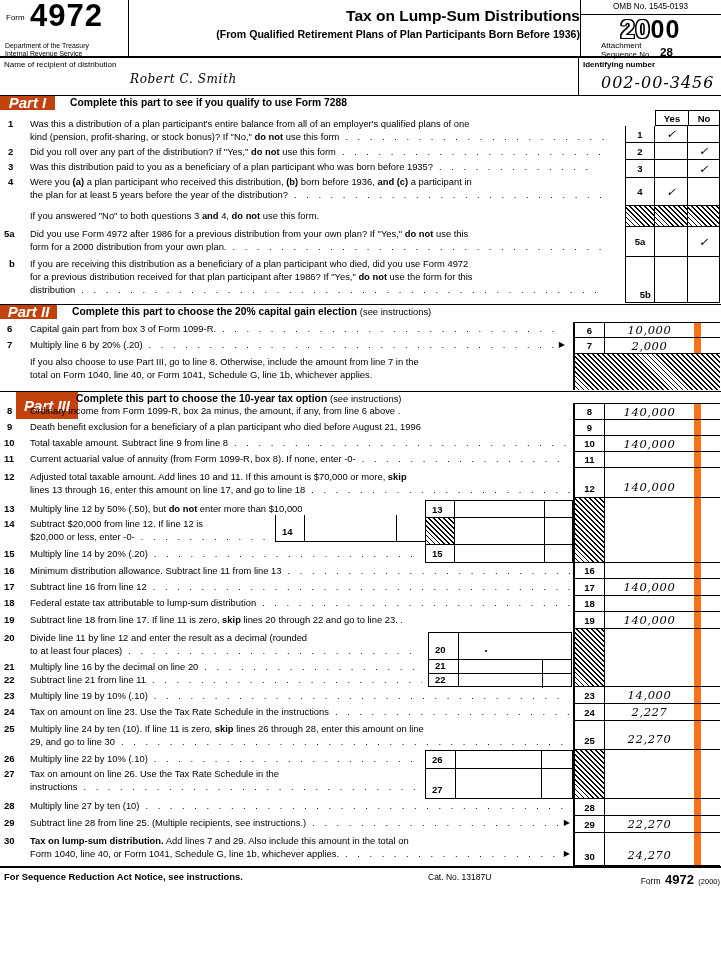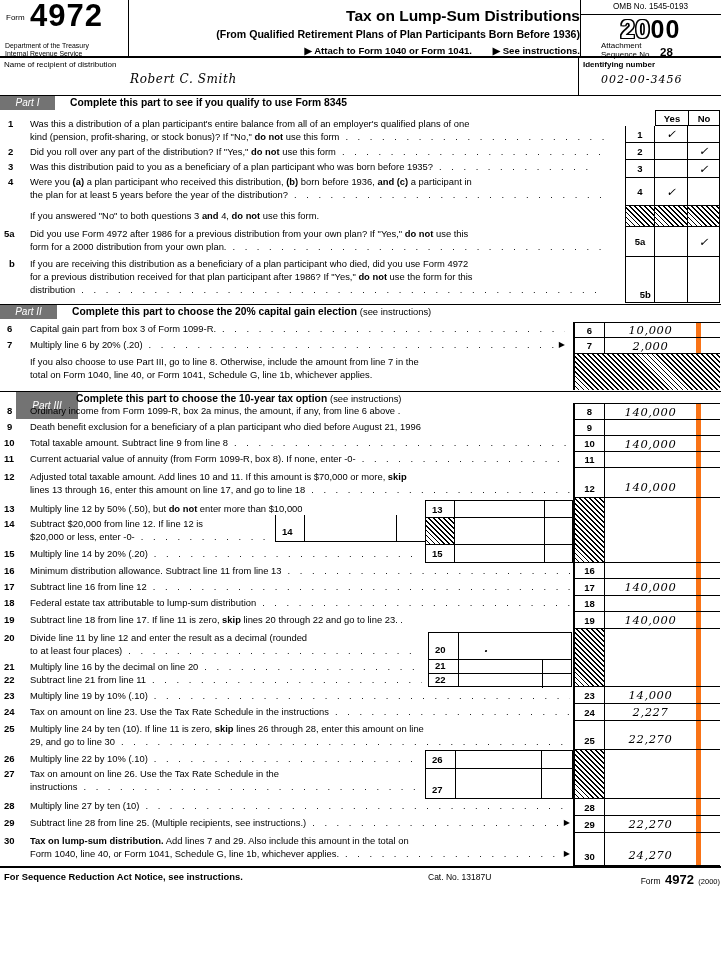--- a/index.html
+++ b/index.html
@@ -9,25 +9,25 @@
   .sm{font-size:8px;line-height:9px;white-space:nowrap}
   .b{font-weight:bold}
   .fl{display:flex;align-items:flex-start;overflow:hidden}
   .dots{flex:1 1 auto;overflow:hidden;white-space:nowrap;word-spacing:7px;margin-left:6px;font-size:9.4px}
   .arrow{margin-left:3px;font-size:8px}
   .mnum{position:absolute;font-weight:bold;font-size:9.5px;white-space:nowrap}
   .val{font-family:"DejaVu Serif",serif;font-style:italic;font-size:11.5px;letter-spacing:0.6px;white-space:nowrap}
   .chkv{font-family:"DejaVu Serif",serif;font-style:italic;font-size:11.5px}
   .hatch{background:repeating-linear-gradient(45deg,#fff 0 2.2px,#000 2.2px 3.5px)}
   .rule{position:absolute;left:0;width:721px;background:#000}
-  .bar{position:absolute;background:#737373;color:#fff;font-weight:normal;font-size:10px;display:flex;align-items:center;justify-content:center;font-style:italic}
+  .bar{position:absolute;background:#c2410c;color:#fff;font-weight:bold;font-size:15px;display:flex;align-items:center;justify-content:center;font-style:italic}
   .barhead{position:absolute;font-size:10.3px;white-space:nowrap}
   .cellrow{position:absolute;left:573px;width:147px;display:flex;box-sizing:border-box;border-left:2px solid #000;border-bottom:1.4px solid #000;background:#fff}
   .cellrow .n{width:30px;flex:none;box-sizing:border-box;border-right:1.7px solid #000;font-weight:bold;font-size:9.5px;display:flex;align-items:center;justify-content:center}
-  .cellrow .a{flex:1 1 auto;box-sizing:border-box;border-right:5px solid #f97316;display:flex;align-items:center;justify-content:center}
+  .cellrow .a{flex:1 1 auto;box-sizing:border-box;border-right:7px solid #f97316;display:flex;align-items:center;justify-content:center}
   .cellrow .cc{width:19px;flex:none}
   .cellrow.bt{border-top:1.6px solid #000}
   .cellrow.bottomal .n,.cellrow.bottomal .a{align-items:flex-end;padding-bottom:3px}
   .p1row{position:absolute;left:625px;width:95px;display:flex;box-sizing:border-box;border-left:1.7px solid #000;border-right:1.2px solid #000;border-bottom:1.2px solid #000;background:#fff}
   .p1row .n{width:29px;flex:none;box-sizing:border-box;border-right:1.7px solid #000;font-weight:bold;font-size:9.5px;display:flex;align-items:center;justify-content:center}
   .p1row .yc{width:33px;flex:none;box-sizing:border-box;border-right:1.2px solid #000;display:flex;align-items:center;justify-content:center}
   .p1row .nc{flex:1 1 auto;display:flex;align-items:center;justify-content:center}
   .p1row.balign .n{align-items:flex-end;padding-bottom:2px}
   .ibox{position:absolute;box-sizing:border-box;border:1.8px solid #000;background:#fff}
   .ilab{position:absolute;font-weight:bold;font-size:9.5px}
@@ -40,46 +40,42 @@
 
 <div id="form">
 
   <span class="abs sm" style="left:6px;top:13px">Form</span>
   <span class="abs b" style="left:30px;top:-2px;font-size:31px;letter-spacing:1px">4972</span>
   <span class="abs" style="left:5px;top:42px;font-size:6.9px">Department of the Treasury</span>
   <span class="abs" style="left:5px;top:50px;font-size:6.9px">Internal Revenue Service</span>
   <div class="abs" style="left:128px;top:0;width:452px;text-align:right">
     <div class="b" style="font-size:15.5px;margin-top:7px">Tax on Lump-Sum Distributions</div>
     <div class="b" style="font-size:10.6px;margin-top:3px">(From Qualified Retirement Plans of Plan Participants Born Before 1936)</div>
-    <div class="b" style="font-size:9.6px;margin-top:5px">
-      <span>▶ Attach to Form 1040 or Form 1041.</span>
-      <span style="margin-left:18px">▶ See instructions.</span>
-    </div>
   </div>
   <div class="vline" style="left:128px;top:0;height:57px"></div>
   <div class="vline" style="left:580px;top:0;height:57px;border-left-width:1.6px"></div>
   <div class="abs" style="left:580px;top:2px;width:141px;text-align:center;font-size:8.2px">OMB No. 1545-0193</div>
   <div class="hline" style="left:580px;top:14px;width:141px"></div>
   <div class="abs b" style="left:580px;top:15px;width:141px;text-align:center;font-size:25px;letter-spacing:1px">
     <span class="outline2">20</span><span>00</span>
   </div>
   <span class="abs sm" style="left:601px;top:41px">Attachment</span>
   <span class="abs sm" style="left:601px;top:50px">Sequence No.</span>
   <span class="abs b" style="left:660px;top:46px;font-size:11.5px">28</span>
   <div class="rule" style="top:56px;height:2px"></div>
 
   <span class="abs sm" style="left:4px;top:60px">Name of recipient of distribution</span>
   <span class="abs val" style="left:130px;top:72px;font-size:12px">Robert C. Smith</span>
   <div class="vline" style="left:578px;top:56px;height:39px;border-left-width:1.6px"></div>
   <span class="abs sm b" style="left:583px;top:60px">Identifying number</span>
-  <span class="abs val" style="left:601px;top:73px;font-size:11px;letter-spacing:1px">002-00-3456</span>
+  <span class="abs val" style="left:601px;top:73px;font-size:16px;letter-spacing:1px">002-00-3456</span>
   <div class="rule" style="top:94.5px;height:1.6px"></div>
 
   <div class="bar" style="left:0;top:96px;width:55px;height:13.5px">Part I</div>
-  <span class="barhead b" style="left:70px;top:97px">Complete this part to see if you qualify to use Form 8345</span>
+  <span class="barhead b" style="left:70px;top:97px">Complete this part to see if you qualify to use Form 7288</span>
 
   <div class="abs" style="left:655px;top:110px;width:65px;height:16px;display:flex;box-sizing:border-box;border:1.4px solid #000">
     <span class="b" style="width:33px;box-sizing:border-box;border-right:1.2px solid #000;font-size:9.5px;display:flex;align-items:center;justify-content:center">Yes</span>
     <span class="b" style="flex:1;font-size:9.5px;display:flex;align-items:center;justify-content:center">No</span>
   </div>
 
   <span class="mnum" style="left:8px;top:118px">1</span>
   <div class="abs t" style="left:30px;top:118px">Was this a distribution of a plan participant's entire balance from all of an employer's qualified plans of one</div>
   <div class="abs t fl" style="left:30px;top:131px;width:575px">
     <span>kind (pension, profit-sharing, or stock bonus)? If "No," <b>do not</b> use this form</span>

